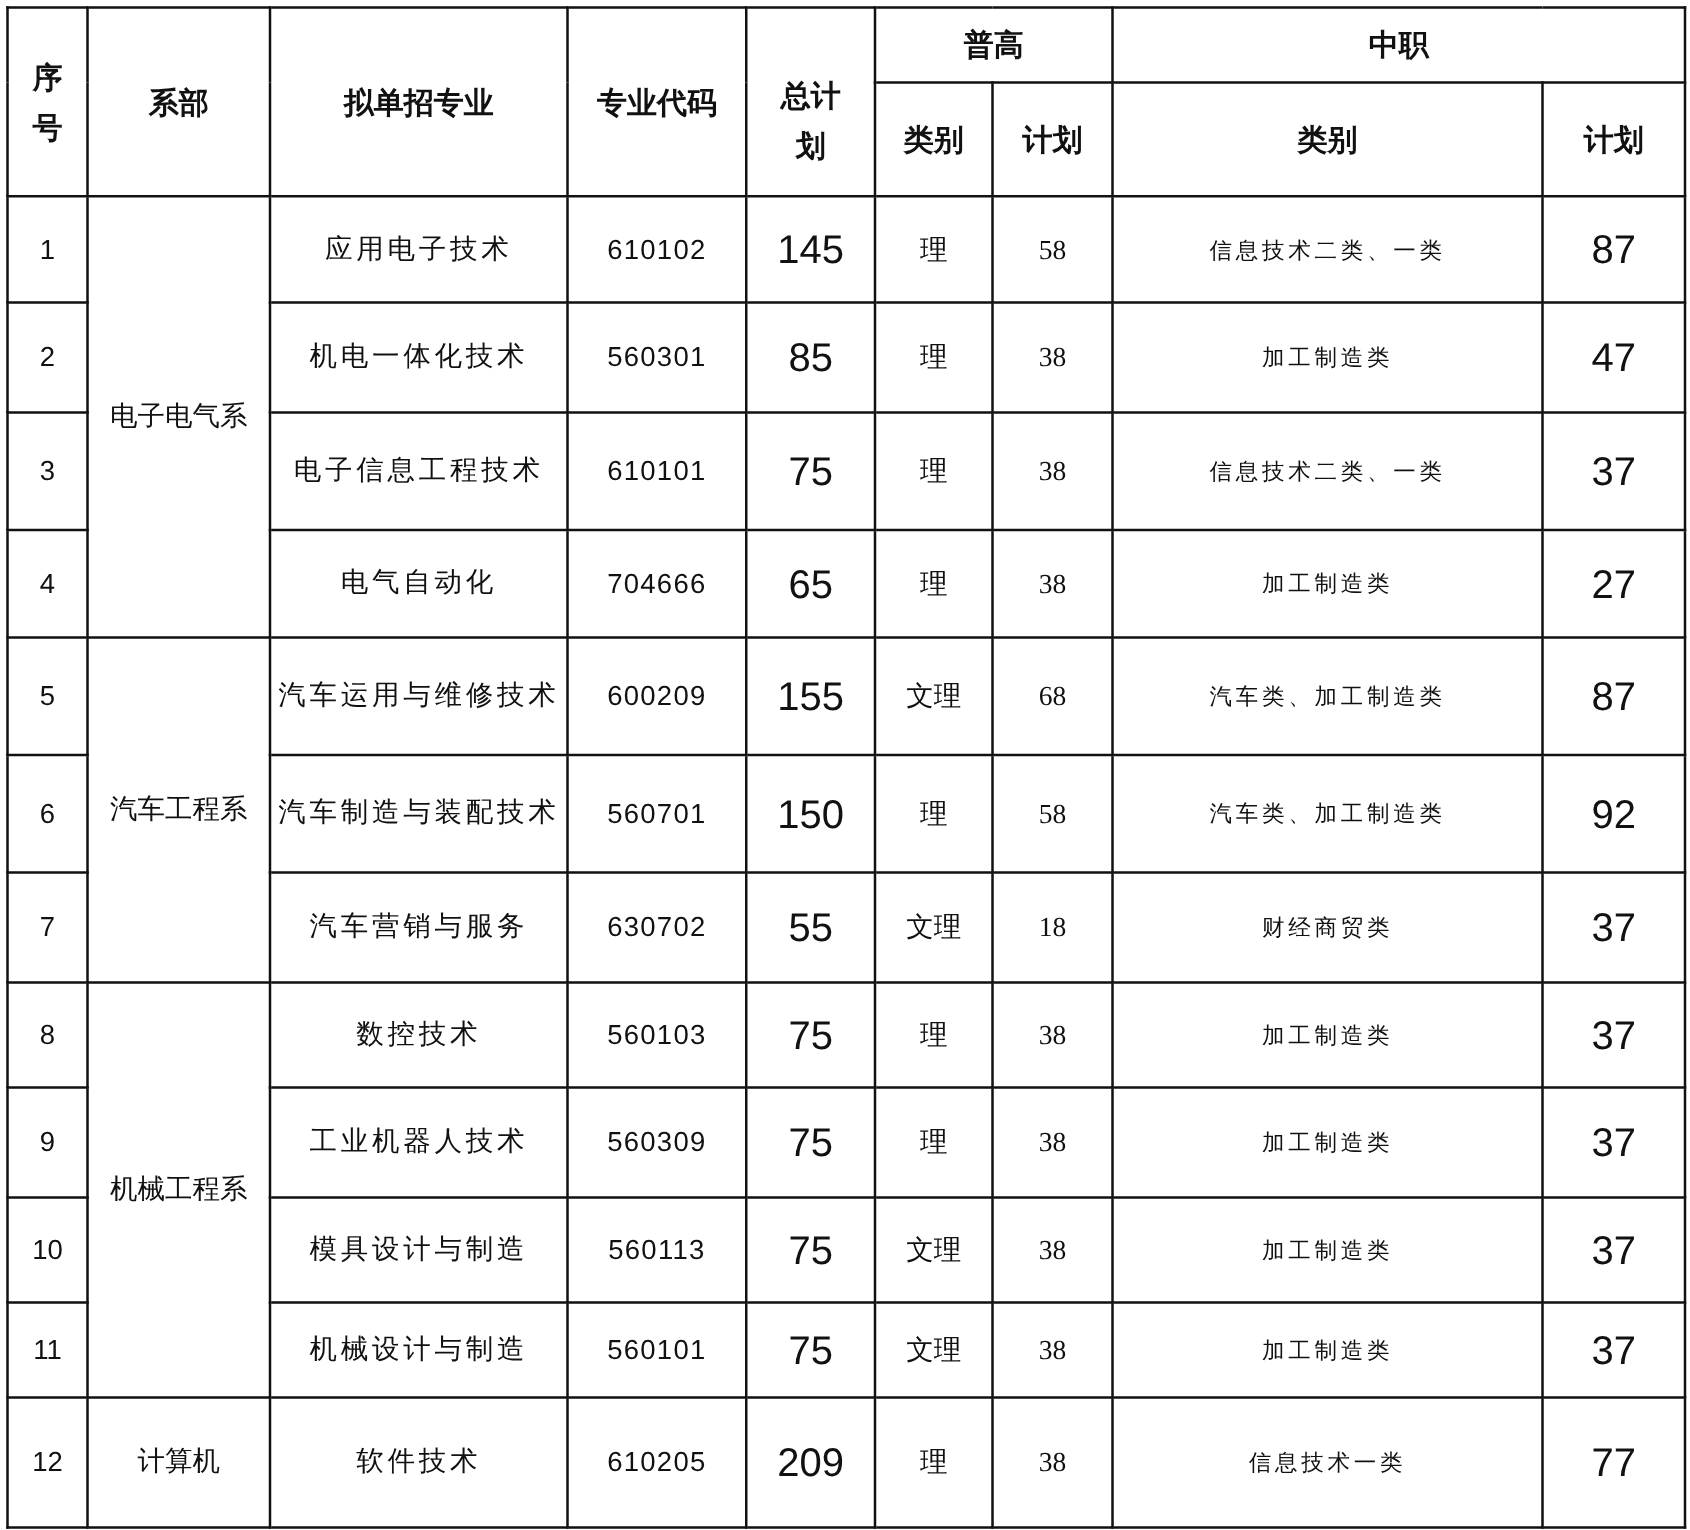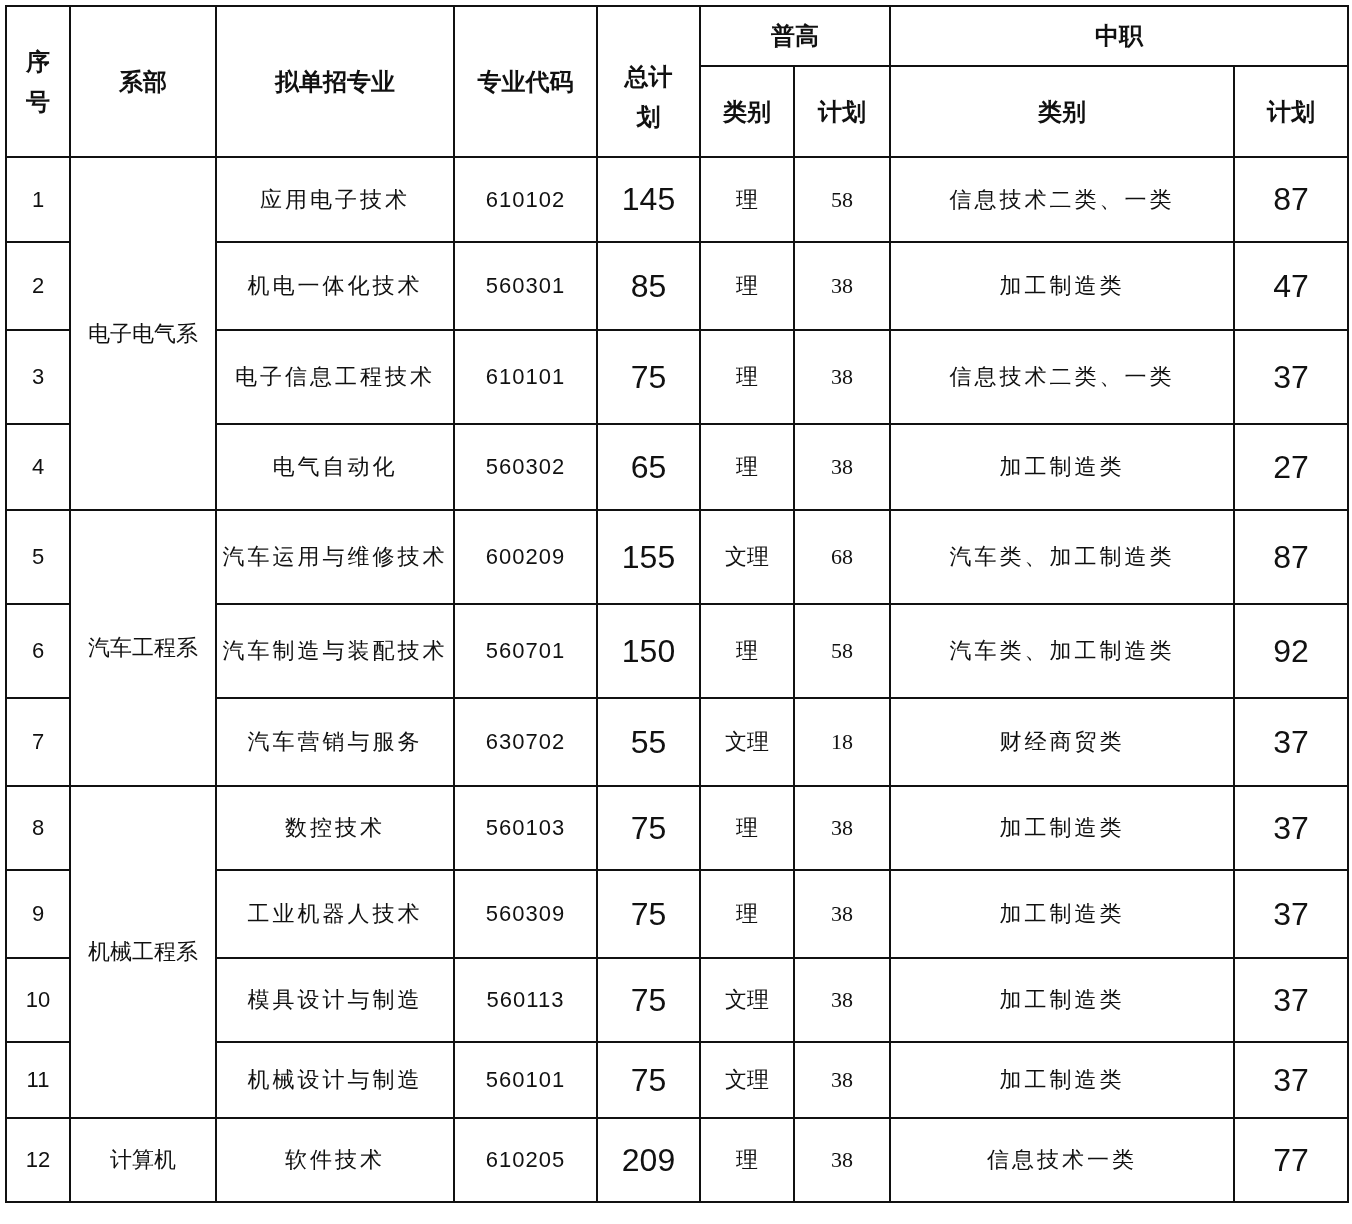--- a/index.html
+++ b/index.html
@@ -11,21 +11,21 @@
   .h1 { height:60px;padding-left:15px; }
   .h2 { height:91px; }
   td { font-size:22px; }
   .seq { font-size:22px; font-family:"Liberation Sans", sans-serif; }
   .dept { font-size:22px; line-height:42px; padding:0 14px; text-align:center; }
   .major { font-size:22px; line-height:42px; padding:0 18px; letter-spacing:3px; }
   .code { font-size:22px; font-family:"Liberation Sans", sans-serif; letter-spacing:1px;margin-top:28px; }
   .total { font-size:32px; font-family:"Liberation Sans", sans-serif; text-align:right; padding-right:12px;border-radius:32px; }
   .gtype { font-size:22px; vertical-align:top; padding-top:22px; }
   .gplan { font-size:22px; font-family:Liberation Serif, serif; text-align:right; vertical-align:bottom; padding-right:14px; padding-bottom:6px; }
-  .vtype { font-size:22px; letter-spacing:3px; }
+  .vtype { font-size:18px; letter-spacing:3px; }
   .vplan { font-size:32px; font-family:"Liberation Sans", sans-serif; text-align:right; padding-right:12px; }
   .left { text-align:left; padding-left:14px; }
 </style>
 </head>
 <body>
 
 <table class="plan">
   <colgroup>
     <col style="width:64px">
     <col style="width:146px">
@@ -82,21 +82,21 @@
       <td class="code">610101</td>
       <td class="total">75</td>
       <td class="gtype">理</td>
       <td class="gplan">38</td>
       <td class="vtype">信息技术二类、一类</td>
       <td class="vplan">37</td>
     </tr>
     <tr style="height:86px">
       <td class="seq">4</td>
       <td class="major">电气自动化</td>
-      <td class="code">560302</td>
+      <td class="code">704666</td>
       <td class="total">65</td>
       <td class="gtype">理</td>
       <td class="gplan">38</td>
       <td class="vtype">加工制造类</td>
       <td class="vplan">27</td>
     </tr>
     <tr style="height:94px">
       <td class="seq">5</td>
       <td class="dept" rowspan="3">汽车工程系</td>
       <td class="major">汽车运用与维修技术</td>
@@ -161,21 +161,21 @@
     <tr style="height:76px">
       <td class="seq">11</td>
       <td class="major">机械设计与制造</td>
       <td class="code">560101</td>
       <td class="total">75</td>
       <td class="gtype">文理</td>
       <td class="gplan">38</td>
       <td class="vtype">加工制造类</td>
       <td class="vplan">37</td>
     </tr>
-    <tr style="height:84px">
+    <tr style="height:104px">
       <td class="seq">12</td>
       <td class="dept">计算机</td>
       <td class="major">软件技术</td>
       <td class="code">610205</td>
       <td class="total">209</td>
       <td class="gtype">理</td>
       <td class="gplan">38</td>
       <td class="vtype">信息技术一类</td>
       <td class="vplan">77</td>
     </tr>

